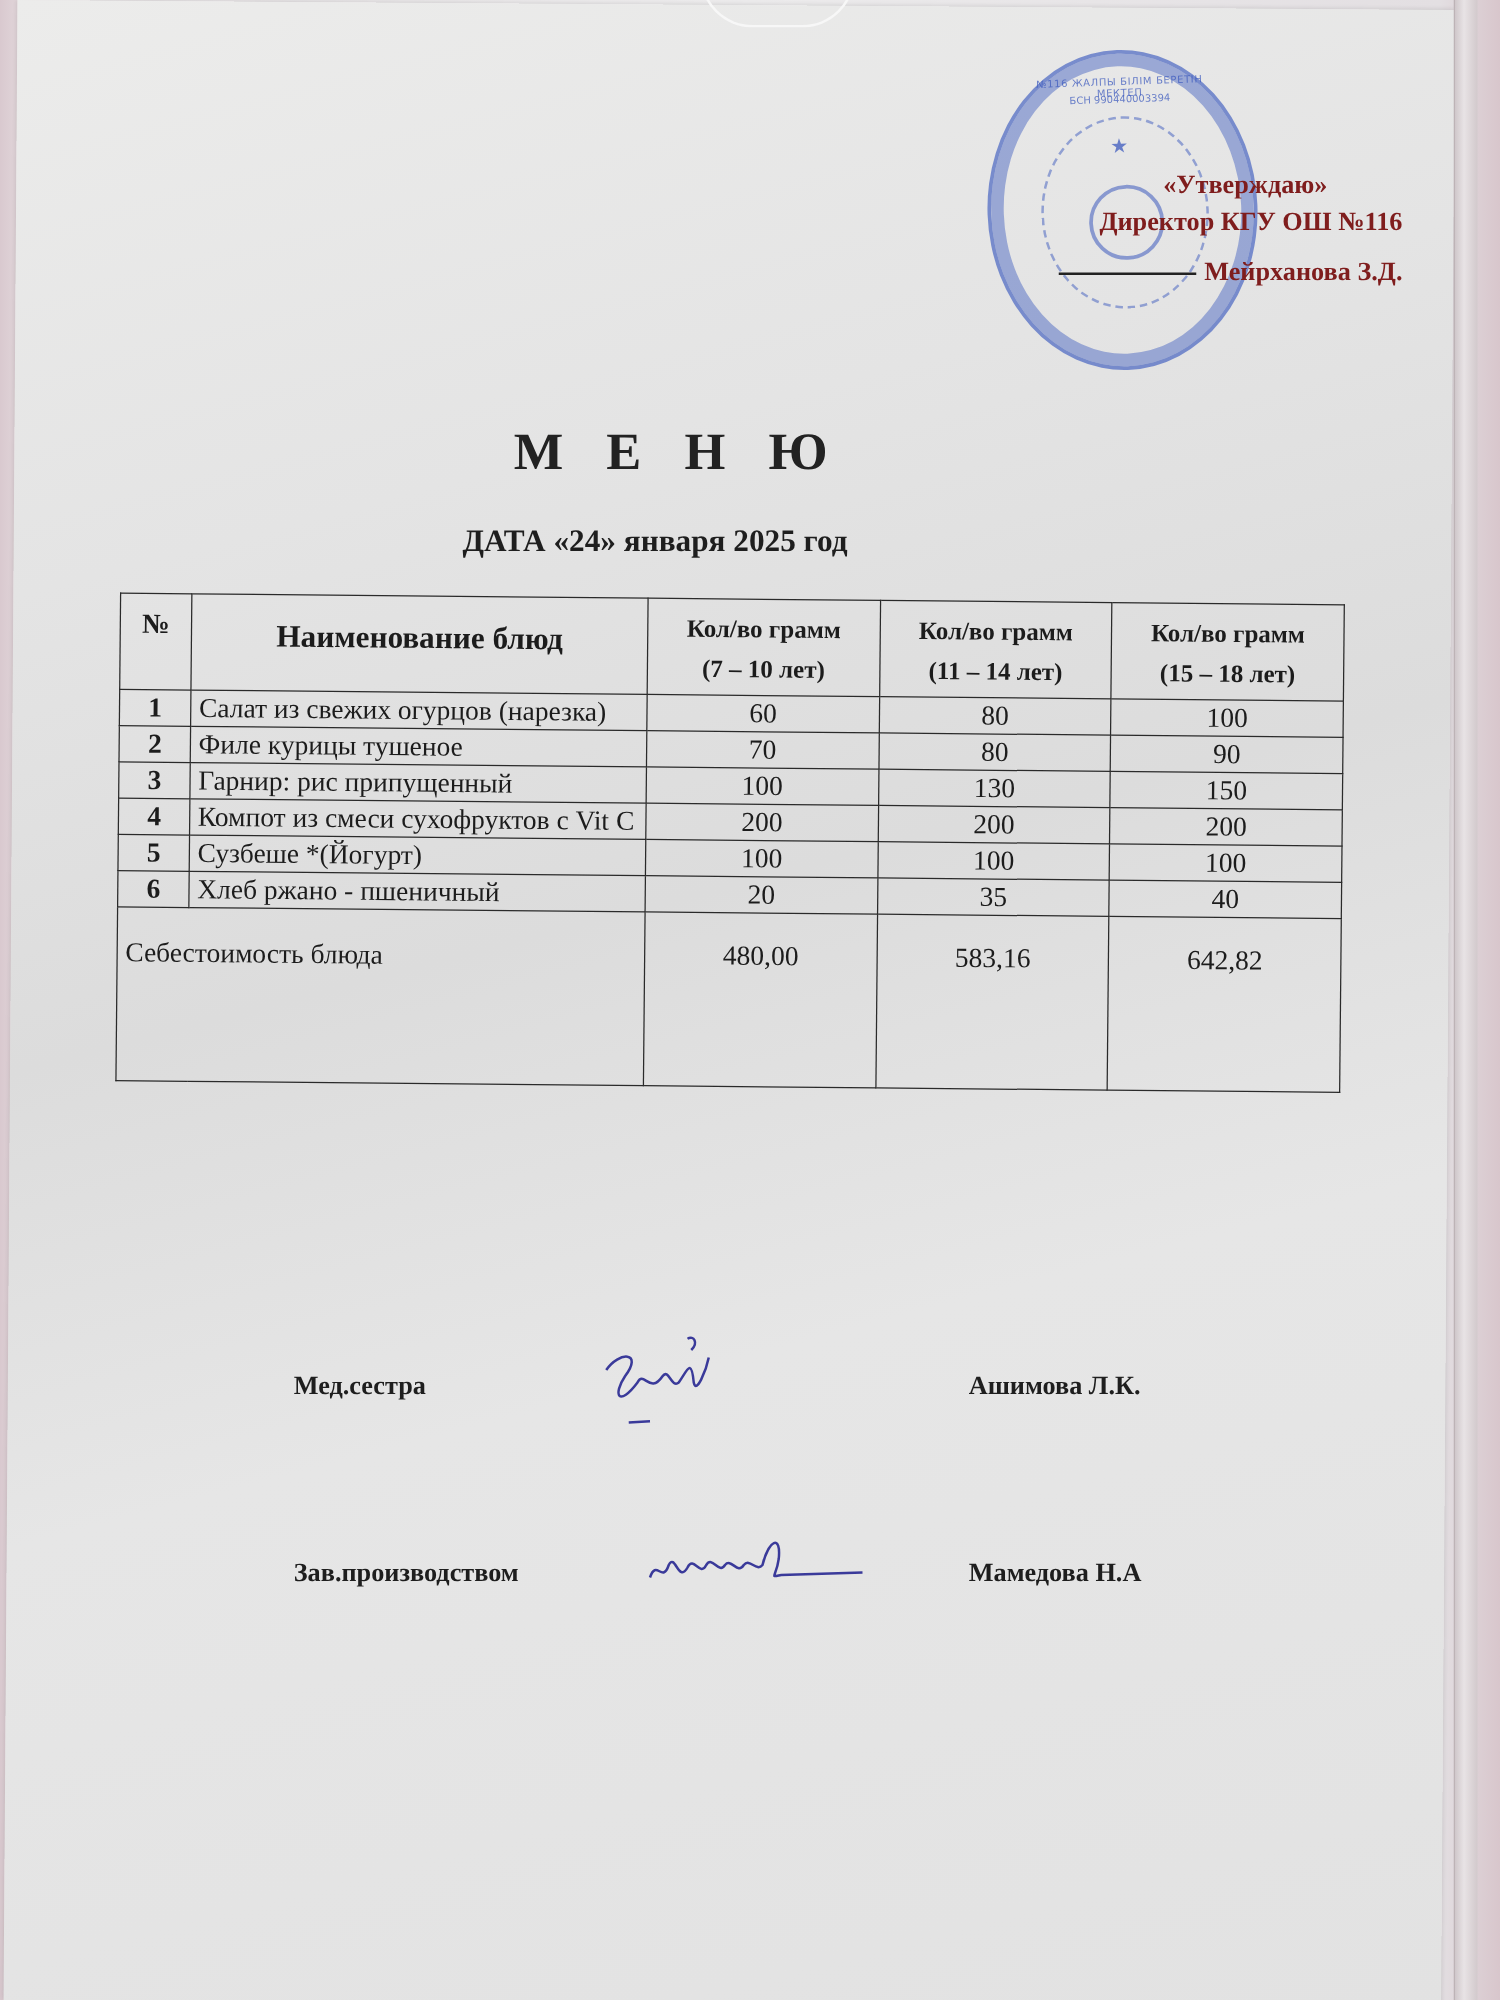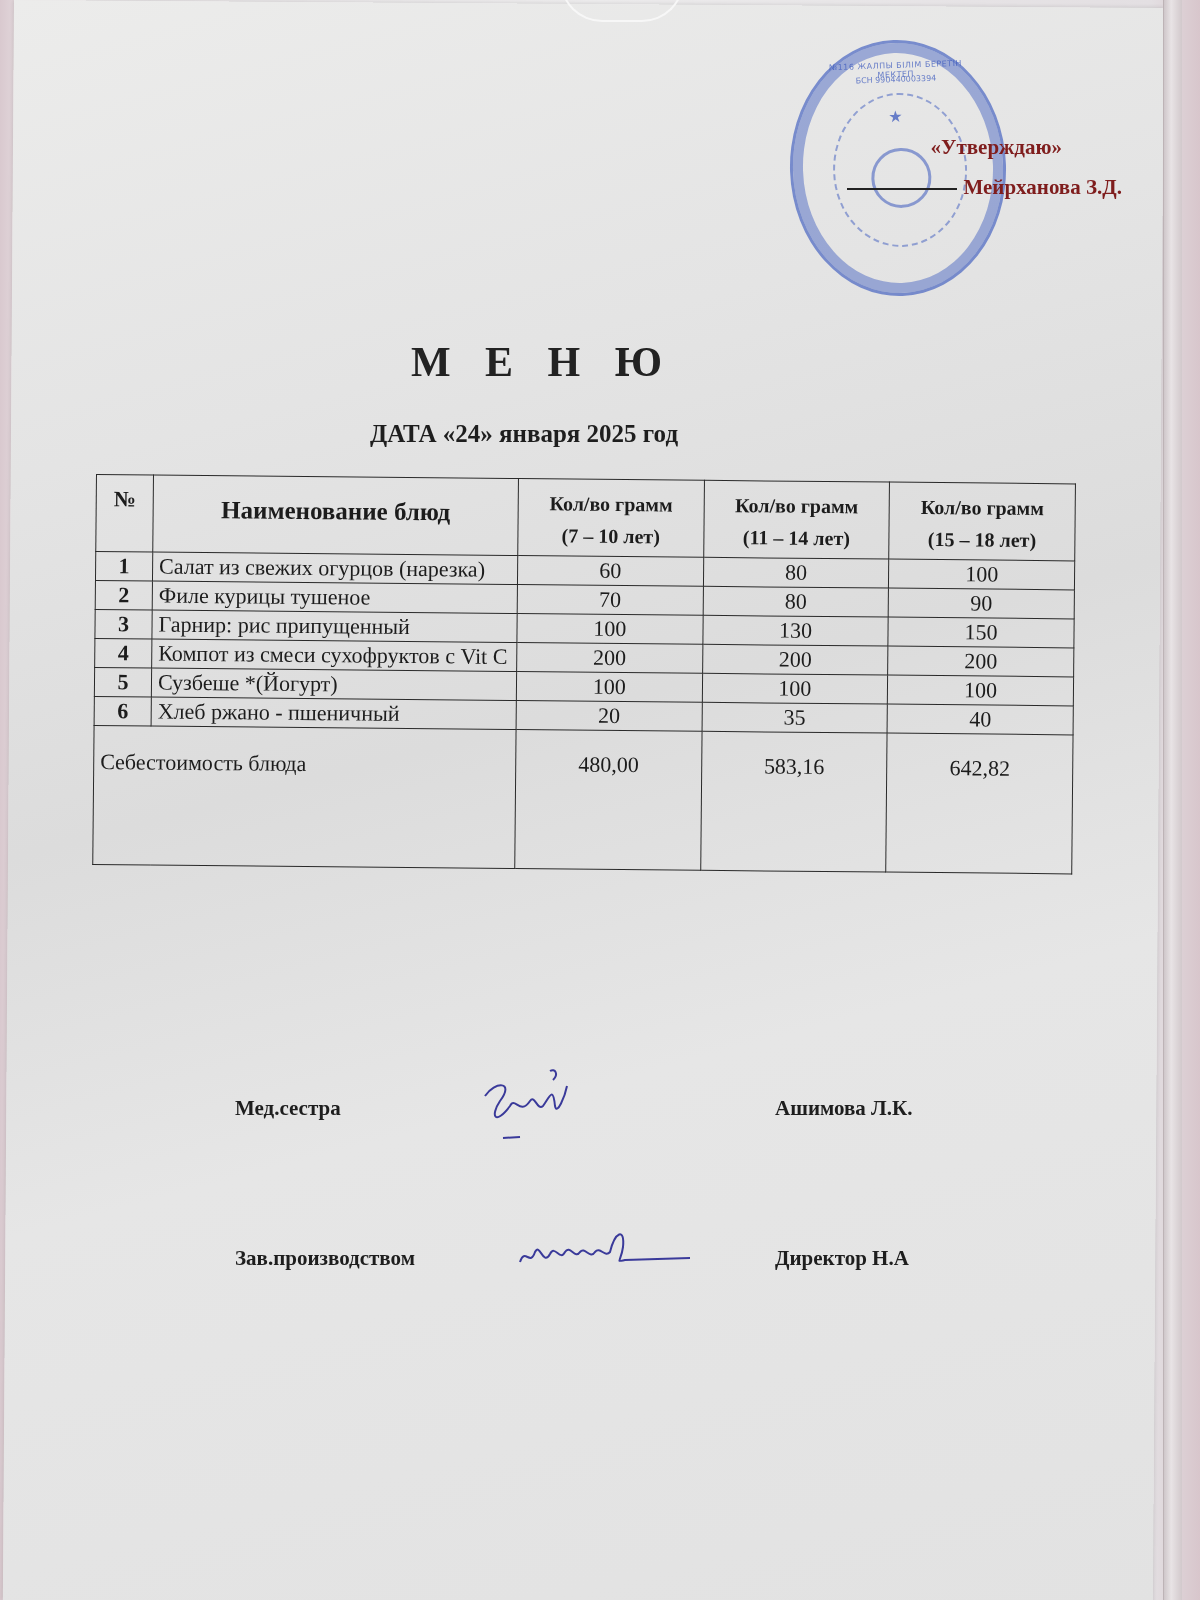--- a/index.html
+++ b/index.html
@@ -107,20 +107,21 @@
 <div class="stamp">
   <div class="txt-top">№116 ЖАЛПЫ БІЛІМ БЕРЕТІН МЕКТЕП</div>
   <div class="txt-bin">БСН 990440003394</div>
   <div class="inner"></div>
   <div class="star">★</div>
   <div class="core"></div>
 </div>
 
 <div class="approve">
   <div class="l1">«Утверждаю»</div>
+  <div>Директор КГУ ОШ  №116</div>
   <div class="name-row">
     <span class="sig-line"></span><span>Мейрханова З.Д.</span>
   </div>
 </div>
 
 <div class="title">М Е Н Ю</div>
 <div class="date">ДАТА «24» января 2025 год</div>
 
 <table class="menu">
   <thead>
@@ -201,14 +202,14 @@
     <path d="M28 72 L 45 71" stroke="#3a3a9a" stroke-width="2"></path>
   </svg>
   <span class="person">Ашимова Л.К.</span>
 </div>
 
 <div class="sign-row row-prod">
   <span class="role">Зав.производством</span>
   <svg class="signature" style="left:300px;top:-24px" width="180" height="60" viewBox="0 0 180 60">
     <path d="M5 40 C 10 25, 15 45, 20 30 C 25 20, 28 45, 35 32 C 40 22, 45 40, 50 30 C 55 22, 60 38, 65 30 C 70 24, 75 38, 80 30 C 85 24, 90 36, 95 30 C 100 10, 110 5, 108 25 C 106 40, 100 40, 110 38 L 175 36" fill="none" stroke="#3a3a9a" stroke-width="2"></path>
   </svg>
-  <span class="person">Директор Н.А</span>
+  <span class="person">Мамедова Н.А</span>
 </div>
 
 </body></html>

